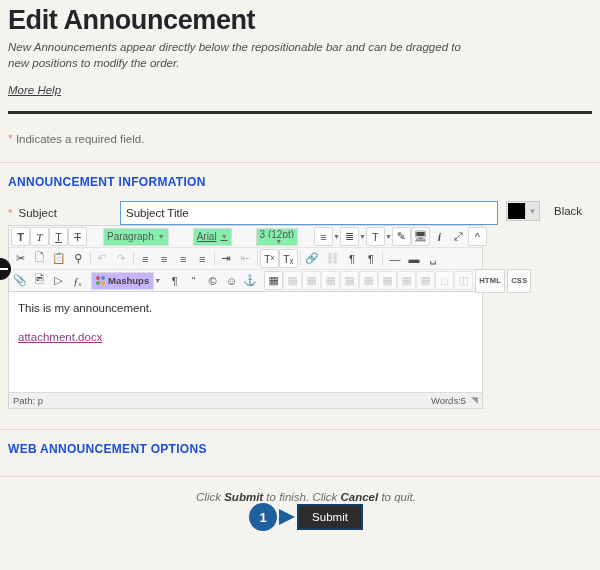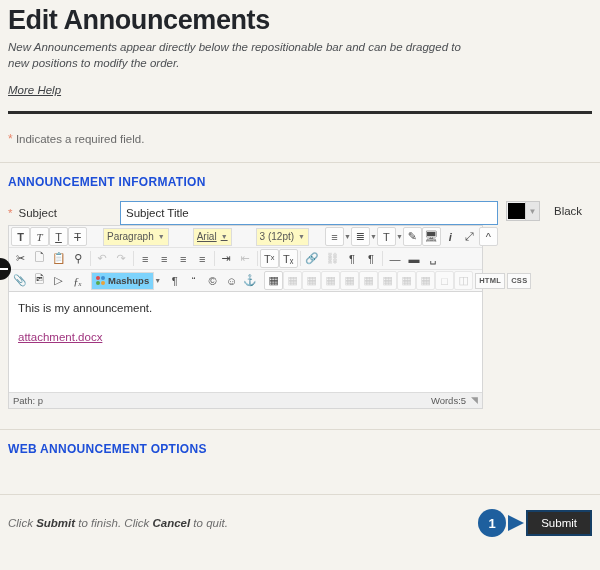--- a/index.html
+++ b/index.html
@@ -86,47 +86,47 @@
     align-items: center; justify-content: center;
     border: 1px solid transparent; border-radius: 2px;
     color: #4a4a4a; font-size: 11px; cursor: pointer;
     background: transparent; padding: 0 2px;
   }
   .btn.boxed { border: 1px solid #d8d8d8; background: #fdfdfd; }
   .btn.dim { color: #c4c4c4; }
   .btn.dim-box { border: 1px solid #e7e7e7; background: #fafafa; color: #cdcdcd; }
   .sep { width: 1px; height: 15px; background: #e0e0e0; margin: 0 2px; }
   .select {
-    height: 18px; border: 1px solid #dcdcdc; background: #fef9c3;
+    height: 18px; border: 1px solid #dcdcdc; background: #86efac;
     display: inline-flex; align-items: center; justify-content: space-between;
     font-size: 10px; color: #555; padding: 0 3px; cursor: pointer;
     margin: 0 12px;
   }
   .select .cap { white-space: nowrap; overflow: hidden; }
   .select .car { color: #777; font-size: 7px; margin-left: 4px; }
   .sel-para { width: 68px; }
   .sel-font { width: 74px; text-decoration: underline; }
-  .sel-size { width: 68px; }
+  .sel-size { width: 68px; flex-direction: column; }
   .split-caret {
     width: 11px; height: 19px; display: inline-flex; align-items: center;
     justify-content: center; color: #6f6f6f; font-size: 7px; cursor: pointer;
   }
   .mashups {
-    height: 18px; border: 1px solid #dcdcdc; background: #7dd3fc;
+    height: 18px; border: 1px solid #dcdcdc; background: #c4b5fd;
     display: inline-flex; align-items: center; gap: 3px; padding: 0 4px;
     font-size: 9.5px; color: #444; font-weight: bold; cursor: pointer;
   }
   .mash-dots { width: 9px; height: 9px; position: relative; }
   .mash-dots i { position: absolute; width: 4px; height: 4px; border-radius: 50%; }
   .mash-dots i:nth-child(1) { background: #e04b4b; left: 0; top: 0; }
   .mash-dots i:nth-child(2) { background: #3f8fd0; right: 0; top: 0; }
   .mash-dots i:nth-child(3) { background: #5aa84a; left: 0; bottom: 0; }
   .mash-dots i:nth-child(4) { background: #e8a33d; right: 0; bottom: 0; }
   .txtbtn {
-    height: 16px; border: 1px solid #d5d5d5; background: #fbfbfb;
+    height: 24px; border: 1px solid #d5d5d5; background: #fbfbfb;
     font-size: 7.5px; font-weight: bold; color: #555; letter-spacing: 0.3px;
     display: inline-flex; align-items: center; padding: 0 3px; cursor: pointer;
     margin-left: 2px;
   }
   .tb-spacer { flex: 1; }
 
   .edit-area {
     height: 100px; background: #fff; padding: 8px 9px;
     font-size: 11.5px; color: #2d2d2d; line-height: 1.5;
   }
@@ -145,22 +145,22 @@
     position: absolute; left: -11px; top: 258px; width: 22px; height: 22px;
     background: #141414; border-radius: 50%; display: flex;
     align-items: center; justify-content: center; cursor: pointer;
   }
   .collapse-badge span {
     display: block; width: 9px; height: 2px; background: #fff; margin-left: 7px;
   }
 
   
   .section-bottom { border-top: 1px solid #dedad1; margin-top: 20px; }
-  .bottom-bar { border-top: 1px solid #dedad1; margin-top: 28px; padding: 14px 8px 0 8px;
-    display: flex; align-items: center; }
+  .bottom-bar { border-top: 1px solid #dedad1; margin-top: 10px; padding: 14px 8px 0 20px;
+    display: flex; align-items: center; flex-direction: column; }
   .bottom-hint { font-style: italic; color: #6d6d6d; font-size: 11.5px; flex: 1; }
   .bottom-hint b { color: #3a3a3a; }
   .submit-wrap { position: relative; display: flex; align-items: center; }
   .pointer-badge {
     position: relative; width: 46px; height: 28px; display: flex;
     align-items: center; justify-content: center; margin-right: 2px;
   }
   .pointer-badge .circ {
     width: 28px; height: 28px; border-radius: 50%; background: #1e5f9e;
     color: #fff; font-size: 13px; font-weight: bold;
@@ -175,21 +175,21 @@
   .submit-btn {
     background: #2c2c2c; color: #fff; font-size: 11.5px;
     padding: 5px 13px; border: 2px solid #163f66; cursor: pointer;
     font-family: "Liberation Sans", sans-serif;
   }
 </style>
 </head>
 <body>
 
 <div class="page-header">
-  <div class="page-title">Edit Announcements</div>
+  <div class="page-title">Edit Announcement</div>
   <div class="page-desc">New Announcements appear directly below the repositionable bar and can be dragged to new positions to modify the order.</div>
   <span class="more-help">More Help</span>
 </div>
 <div class="header-rule"></div>
 
 <div class="required-note">
   <span class="req-star">*</span>
   <span>Indicates a required field.</span>
 </div>
 

